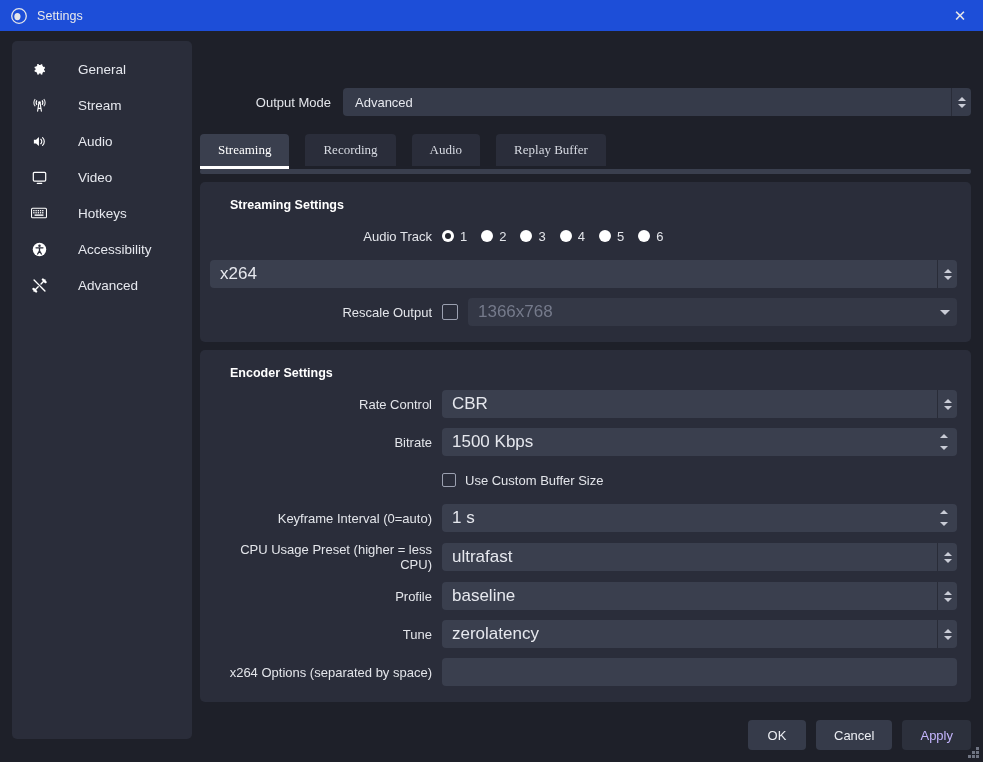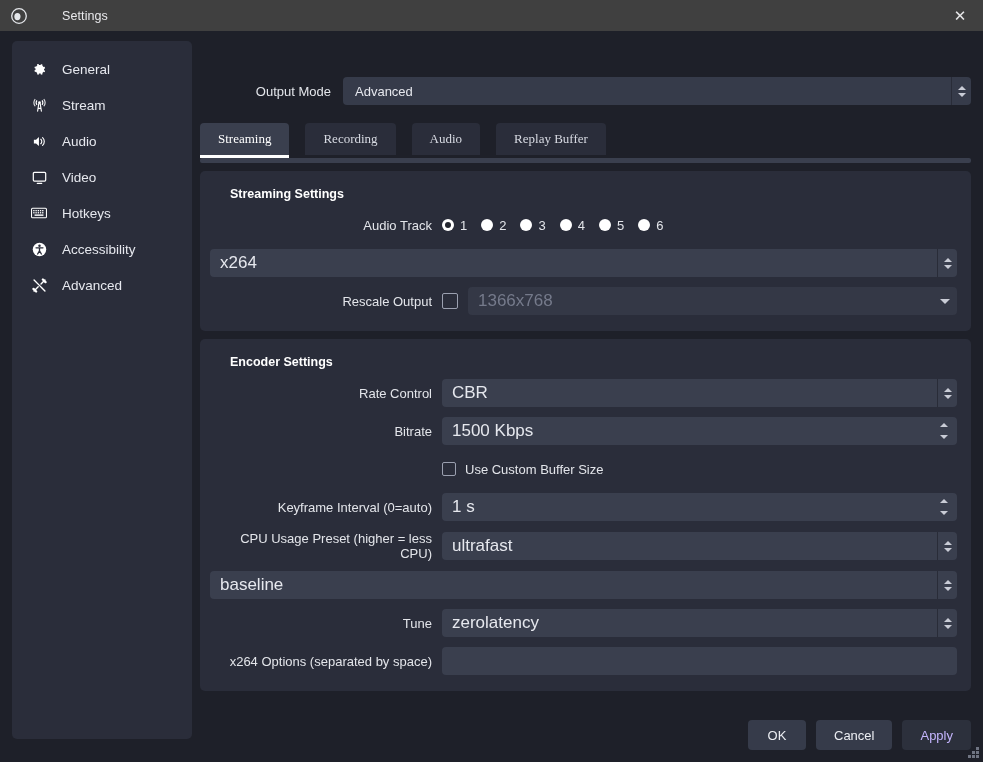--- a/index.html
+++ b/index.html
@@ -8,25 +8,24 @@
     width: 983px;
     height: 762px;
     overflow: hidden;
     background: #1e2029;
     font-family: "Liberation Sans", sans-serif;
   }
 
   
   .titlebar {
     height: 31px;
-    background: #404040;
+    background: #1d4ed8;
     display: flex;
     align-items: center;
     position: relative;
-    gap: 25px;
   }
   .titlebar-icon {
     width: 16px; height: 16px;
     margin-left: 11px;
     flex: none;
   }
   .titlebar-title {
     margin-left: 10px;
     font-size: 12.5px;
     color: #e9e9ec;
@@ -63,20 +62,21 @@
   .sidebar-item {
     height: 36px;
     margin: 0 6px;
     display: flex;
     align-items: center;
     padding-left: 12px;
     border-radius: 4px;
     cursor: pointer;
     color: #e6e8ee;
     font-size: 13.5px;
+    gap: 16px;
   }
   .sidebar-item.selected {
     background: #2b51c4;
   }
   .sidebar-item .si-icon {
     width: 18px; height: 18px;
     flex: none;
     display: flex; align-items: center; justify-content: center;
     color: #ffffff;
     margin-right: 10px;
@@ -86,21 +86,21 @@
   }
   .sidebar-item.selected .si-label {
     outline: 1px dotted #f0c36b;
     outline-offset: 1px;
     width: 145px;
   }
 
   
   .content {
     position: absolute;
-    left: 200px; top: 10px;
+    left: 200px; top: 21px;
     width: 771px;
     height: 690px;
   }
 
   
   .outmode-row {
     display: flex;
     align-items: center;
     height: 28px;
     margin-top: 36px;
@@ -566,20 +566,21 @@
         <div class="field">
           <span class="field-text">ultrafast</span>
           <span class="spin-btns">
             <i class="caret up"></i>
               <i class="caret down"></i>
           </span>
         </div>
       </div>
 
       <div class="row">
+        <div class="row-label">Profile</div>
         <div class="field">
           <span class="field-text">baseline</span>
           <span class="spin-btns">
             <i class="caret up"></i>
               <i class="caret down"></i>
           </span>
         </div>
       </div>
 
       <div class="row">

